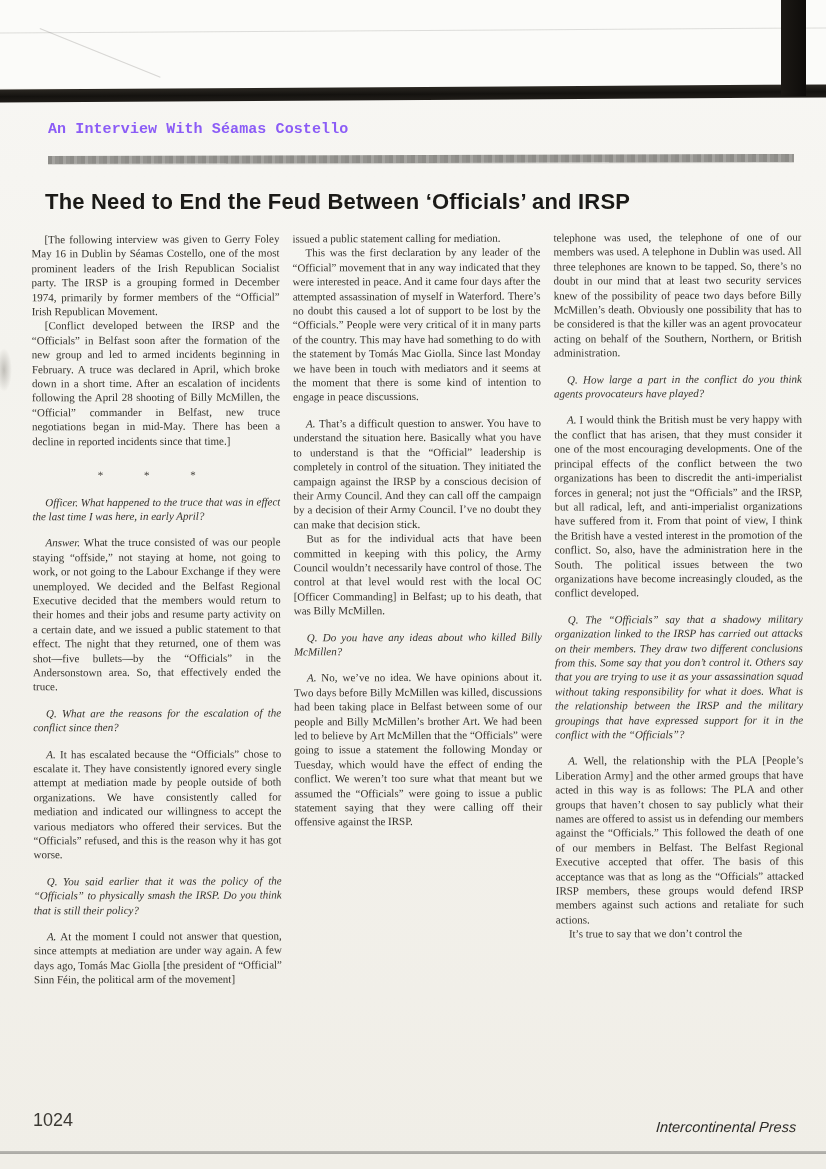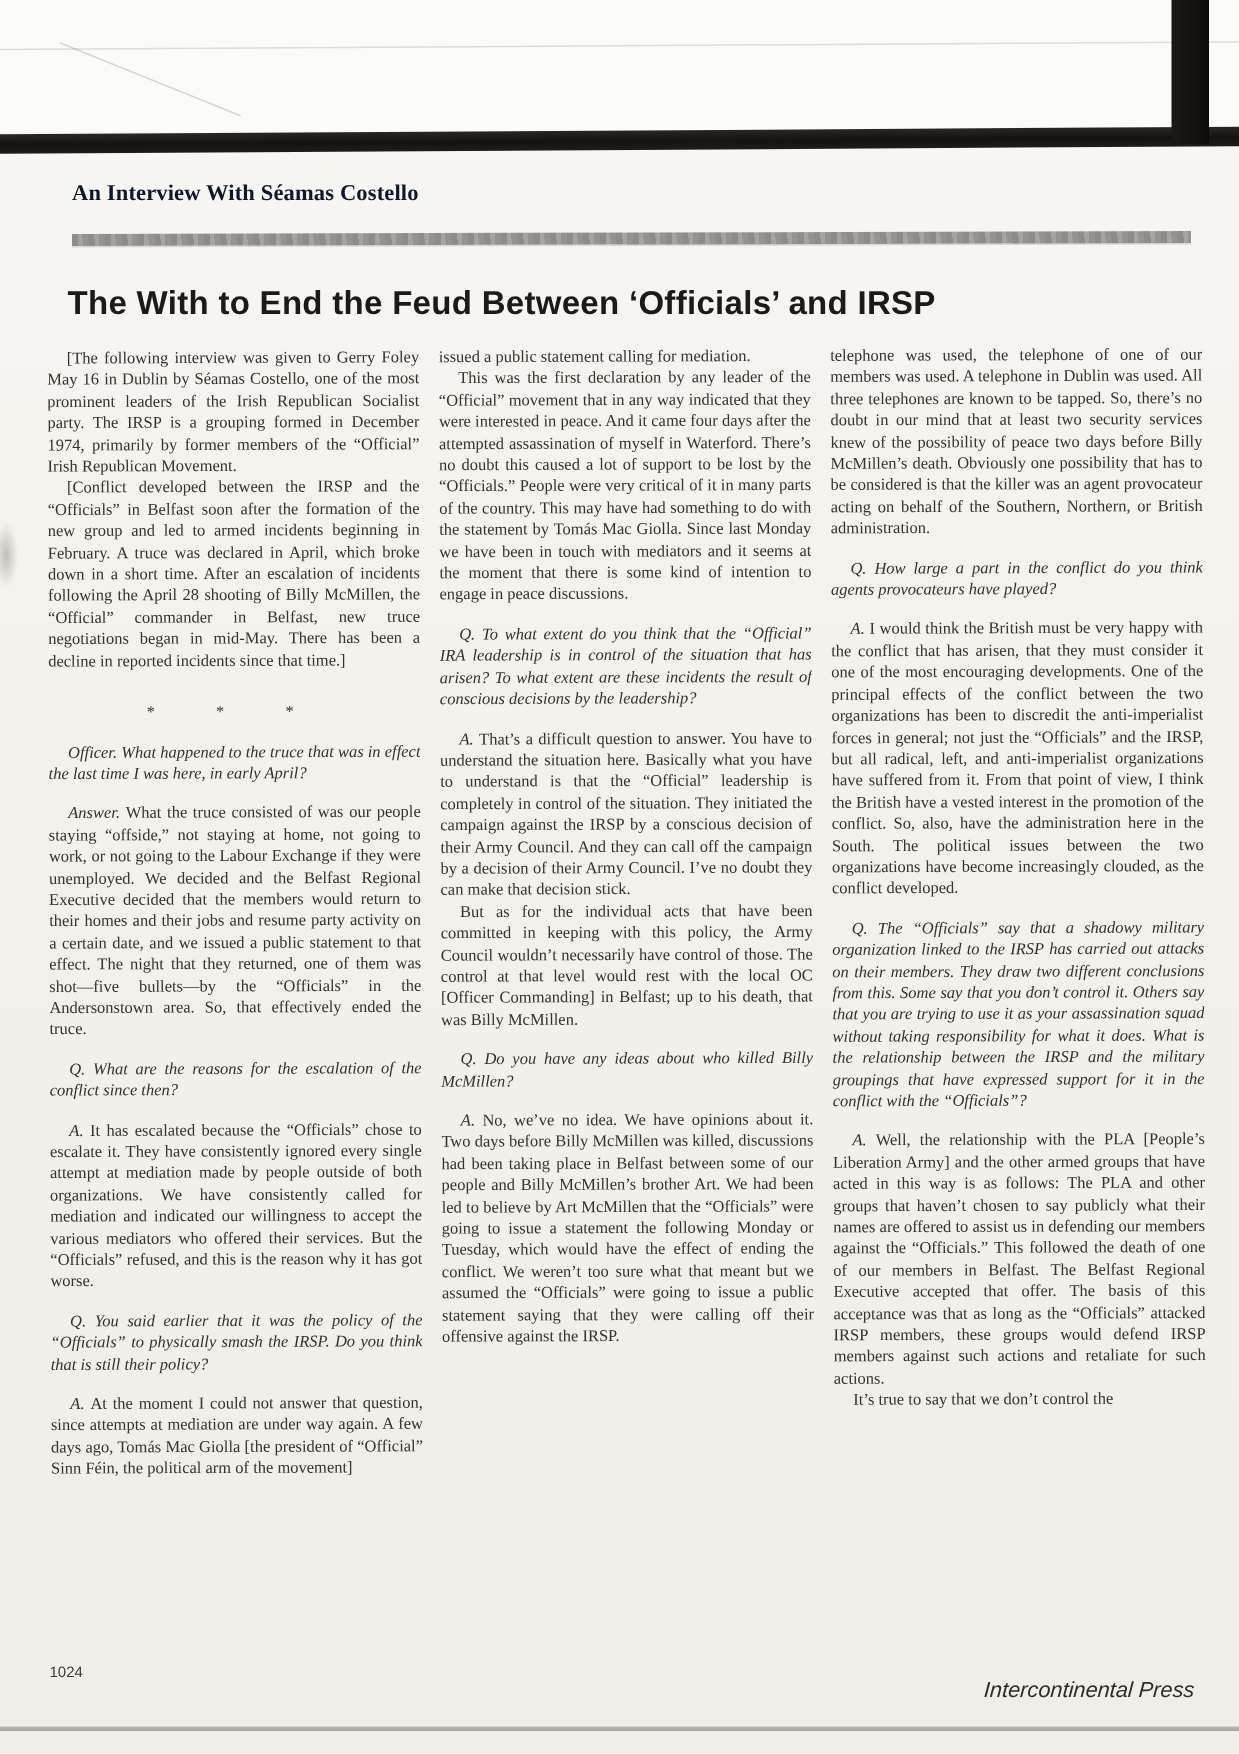--- a/index.html
+++ b/index.html
@@ -16,22 +16,22 @@
     background:rgba(90,88,82,.22); transform:rotate(22deg); transform-origin:left top; }
   .top-band { position:absolute; top:87px; left:-6px; width:840px; height:13px;
     background:linear-gradient(180deg,#2a2722,#14120f 55%,#201d19); transform:rotate(-0.35deg); }
   .corner-bar { position:absolute; top:0; left:781px; width:25px; height:96px;
     background:linear-gradient(90deg,#1c1915,#0e0c0a); }
   .edge-smudge { position:absolute; left:-4px; top:348px; width:16px; height:44px;
     background:radial-gradient(ellipse at center, rgba(110,106,98,.38), rgba(110,106,98,0) 70%); }
 
   
   .kicker { position:absolute; top:121px; left:48px;
-    font-family:Liberation Serif, serif; font-weight:bold; font-size:15px;
-    color:#0f172a; letter-spacing:.1px; }
+    font-family:Liberation Mono, monospace; font-weight:bold; font-size:15px;
+    color:#8b5cf6; letter-spacing:.1px; }
   .kicker-rule { position:absolute; top:155px; left:48px; width:746px; height:8px;
     transform:rotate(-0.15deg);
     background:repeating-linear-gradient(90deg,#8d8c88 0 4px,#a5a4a0 4px 7px,#94938f 7px 11px);
     box-shadow:0 1px 0 rgba(0,0,0,.12); }
   .headline { position:absolute; top:189px; left:45px; width:760px;
     font-family:"Liberation Sans", sans-serif; font-weight:bold; font-size:22px;
     color:#1b1a17; letter-spacing:.2px; white-space:nowrap; }
 
   
   .columns { position:absolute; top:231px; left:33px; width:772px;
@@ -41,57 +41,56 @@
   .col p { margin:0; text-indent:13px; }
   .col p.continuation { text-indent:0; }
   .col p.question { font-style:italic; margin-top:12px; }
   .col p.answer { margin-top:12px; }
   .col .lead { font-style:italic; }
   .separator { text-align:center; margin:20px 18px 10px 0; word-spacing:36px;
     font-size:11px; color:#3a3731; letter-spacing:1px; }
 
   
   .page-number { position:absolute; left:33px; top:1110px;
-    font-family:"Liberation Sans", sans-serif; font-size:10px; color:#3b3933; }
+    font-family:"Liberation Sans", sans-serif; font-size:18px; color:#3b3933; }
   .footer-right { position:absolute; right:30px; top:1119px;
     font-family:"Liberation Sans", sans-serif; font-style:italic; font-size:14.5px;
     color:#2e2c28; transform:skewX(-4deg); }
   .bottom-rule { position:absolute; top:1151px; left:0; width:826px; height:3px;
     background:linear-gradient(180deg,#b9b8b3,#a7a6a1); }
 </style>
 </head>
 <body>
 
 <div class="scan-top-strip"></div>
 <div class="scan-crease"></div>
 <div class="scan-crease2"></div>
 <div class="top-band"></div>
 <div class="corner-bar"></div>
 <div class="edge-smudge"></div>
 
 <div class="kicker">An Interview With Séamas Costello</div>
 <div class="kicker-rule"></div>
-<h1 class="headline" style="margin:0;">The With to End the Feud Between ‘Officials’ and IRSP</h1>
+<h1 class="headline" style="margin:0;">The Need to End the Feud Between ‘Officials’ and IRSP</h1>
 
 <div class="columns">
   <div class="col">
       <p class="intro">[The following interview was given to Gerry Foley May 16 in Dublin by Séamas Costello, one of the most prominent leaders of the Irish Republican Socialist party. The IRSP is a grouping formed in December 1974, primarily by former members of the “Official” Irish Republican Movement.</p>
       <p class="intro">[Conflict developed between the IRSP and the “Officials” in Belfast soon after the formation of the new group and led to armed incidents beginning in February. A truce was declared in April, which broke down in a short time. After an escalation of incidents following the April 28 shooting of Billy McMillen, the “Official” commander in Belfast, new truce negotiations began in mid-May. There has been a decline in reported incidents since that time.]</p>
       <div class="separator">* * *</div>
       <p class="question"><span class="lead">Officer. </span>What happened to the truce that was in effect the last time I was here, in early April?</p>
       <p class="answer"><span class="lead">Answer. </span>What the truce consisted of was our people staying “offside,” not staying at home, not going to work, or not going to the Labour Exchange if they were unemployed. We decided and the Belfast Regional Executive decided that the members would return to their homes and their jobs and resume party activity on a certain date, and we issued a public statement to that effect. The night that they returned, one of them was shot—five bullets—by the “Officials” in the Andersonstown area. So, that effectively ended the truce.</p>
       <p class="question"><span class="lead">Q. </span>What are the reasons for the escalation of the conflict since then?</p>
       <p class="answer"><span class="lead">A. </span>It has escalated because the “Officials” chose to escalate it. They have consistently ignored every single attempt at mediation made by people outside of both organizations. We have consistently called for mediation and indicated our willingness to accept the various mediators who offered their services. But the “Officials” refused, and this is the reason why it has got worse.</p>
       <p class="question"><span class="lead">Q. </span>You said earlier that it was the policy of the “Officials” to physically smash the IRSP. Do you think that is still their policy?</p>
       <p class="answer"><span class="lead">A. </span>At the moment I could not answer that question, since attempts at mediation are under way again. A few days ago, Tomás Mac Giolla [the president of “Official” Sinn Féin, the political arm of the movement]</p>
     </div>
   <div class="col">
       <p class="continuation">issued a public statement calling for mediation.</p>
       <p class="body">This was the first declaration by any leader of the “Official” movement that in any way indicated that they were interested in peace. And it came four days after the attempted assassination of myself in Waterford. There’s no doubt this caused a lot of support to be lost by the “Officials.” People were very critical of it in many parts of the country. This may have had something to do with the statement by Tomás Mac Giolla. Since last Monday we have been in touch with mediators and it seems at the moment that there is some kind of intention to engage in peace discussions.</p>
-      <p class="question"><span class="lead">Q. </span>To what extent do you think that the “Official” IRA leadership is in control of the situation that has arisen? To what extent are these incidents the result of conscious decisions by the leadership?</p>
       <p class="answer"><span class="lead">A. </span>That’s a difficult question to answer. You have to understand the situation here. Basically what you have to understand is that the “Official” leadership is completely in control of the situation. They initiated the campaign against the IRSP by a conscious decision of their Army Council. And they can call off the campaign by a decision of their Army Council. I’ve no doubt they can make that decision stick.</p>
       <p class="body">But as for the individual acts that have been committed in keeping with this policy, the Army Council wouldn’t necessarily have control of those. The control at that level would rest with the local OC [Officer Commanding] in Belfast; up to his death, that was Billy McMillen.</p>
       <p class="question"><span class="lead">Q. </span>Do you have any ideas about who killed Billy McMillen?</p>
       <p class="answer"><span class="lead">A. </span>No, we’ve no idea. We have opinions about it. Two days before Billy McMillen was killed, discussions had been taking place in Belfast between some of our people and Billy McMillen’s brother Art. We had been led to believe by Art McMillen that the “Officials” were going to issue a statement the following Monday or Tuesday, which would have the effect of ending the conflict. We weren’t too sure what that meant but we assumed the “Officials” were going to issue a public statement saying that they were calling off their offensive against the IRSP.</p>
     </div>
   <div class="col">
       <p class="continuation">telephone was used, the telephone of one of our members was used. A telephone in Dublin was used. All three telephones are known to be tapped. So, there’s no doubt in our mind that at least two security services knew of the possibility of peace two days before Billy McMillen’s death. Obviously one possibility that has to be considered is that the killer was an agent provocateur acting on behalf of the Southern, Northern, or British administration.</p>
       <p class="question"><span class="lead">Q. </span>How large a part in the conflict do you think agents provocateurs have played?</p>
       <p class="answer"><span class="lead">A. </span>I would think the British must be very happy with the conflict that has arisen, that they must consider it one of the most encouraging developments. One of the principal effects of the conflict between the two organizations has been to discredit the anti-imperialist forces in general; not just the “Officials” and the IRSP, but all radical, left, and anti-imperialist organizations have suffered from it. From that point of view, I think the British have a vested interest in the promotion of the conflict. So, also, have the administration here in the South. The political issues between the two organizations have become increasingly clouded, as the conflict developed.</p>
       <p class="question"><span class="lead">Q. </span>The “Officials” say that a shadowy military organization linked to the IRSP has carried out attacks on their members. They draw two different conclusions from this. Some say that you don’t control it. Others say that you are trying to use it as your assassination squad without taking responsibility for what it does. What is the relationship between the IRSP and the military groupings that have expressed support for it in the conflict with the “Officials”?</p>

